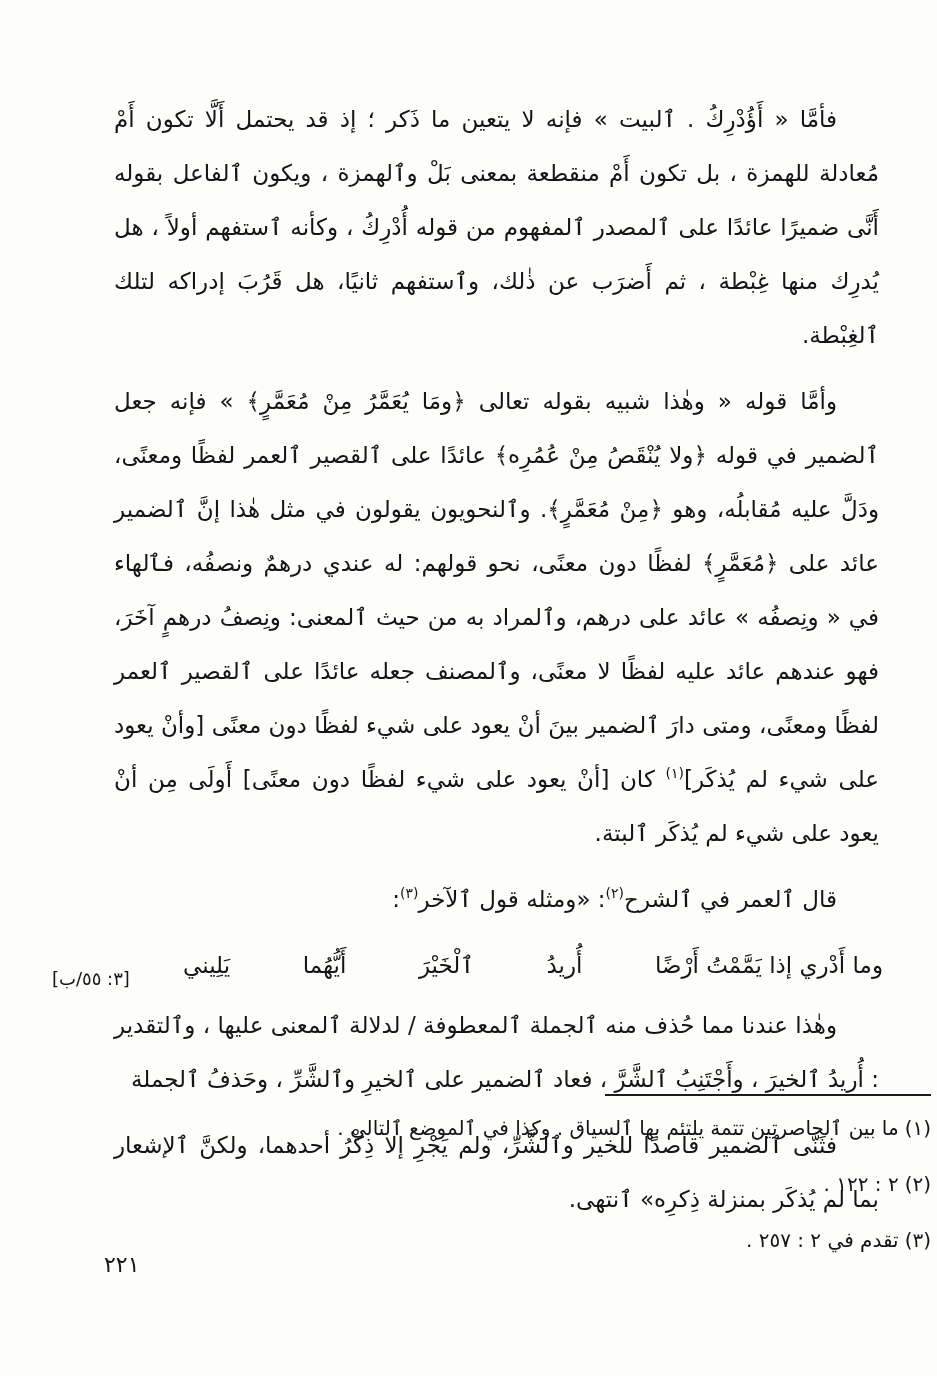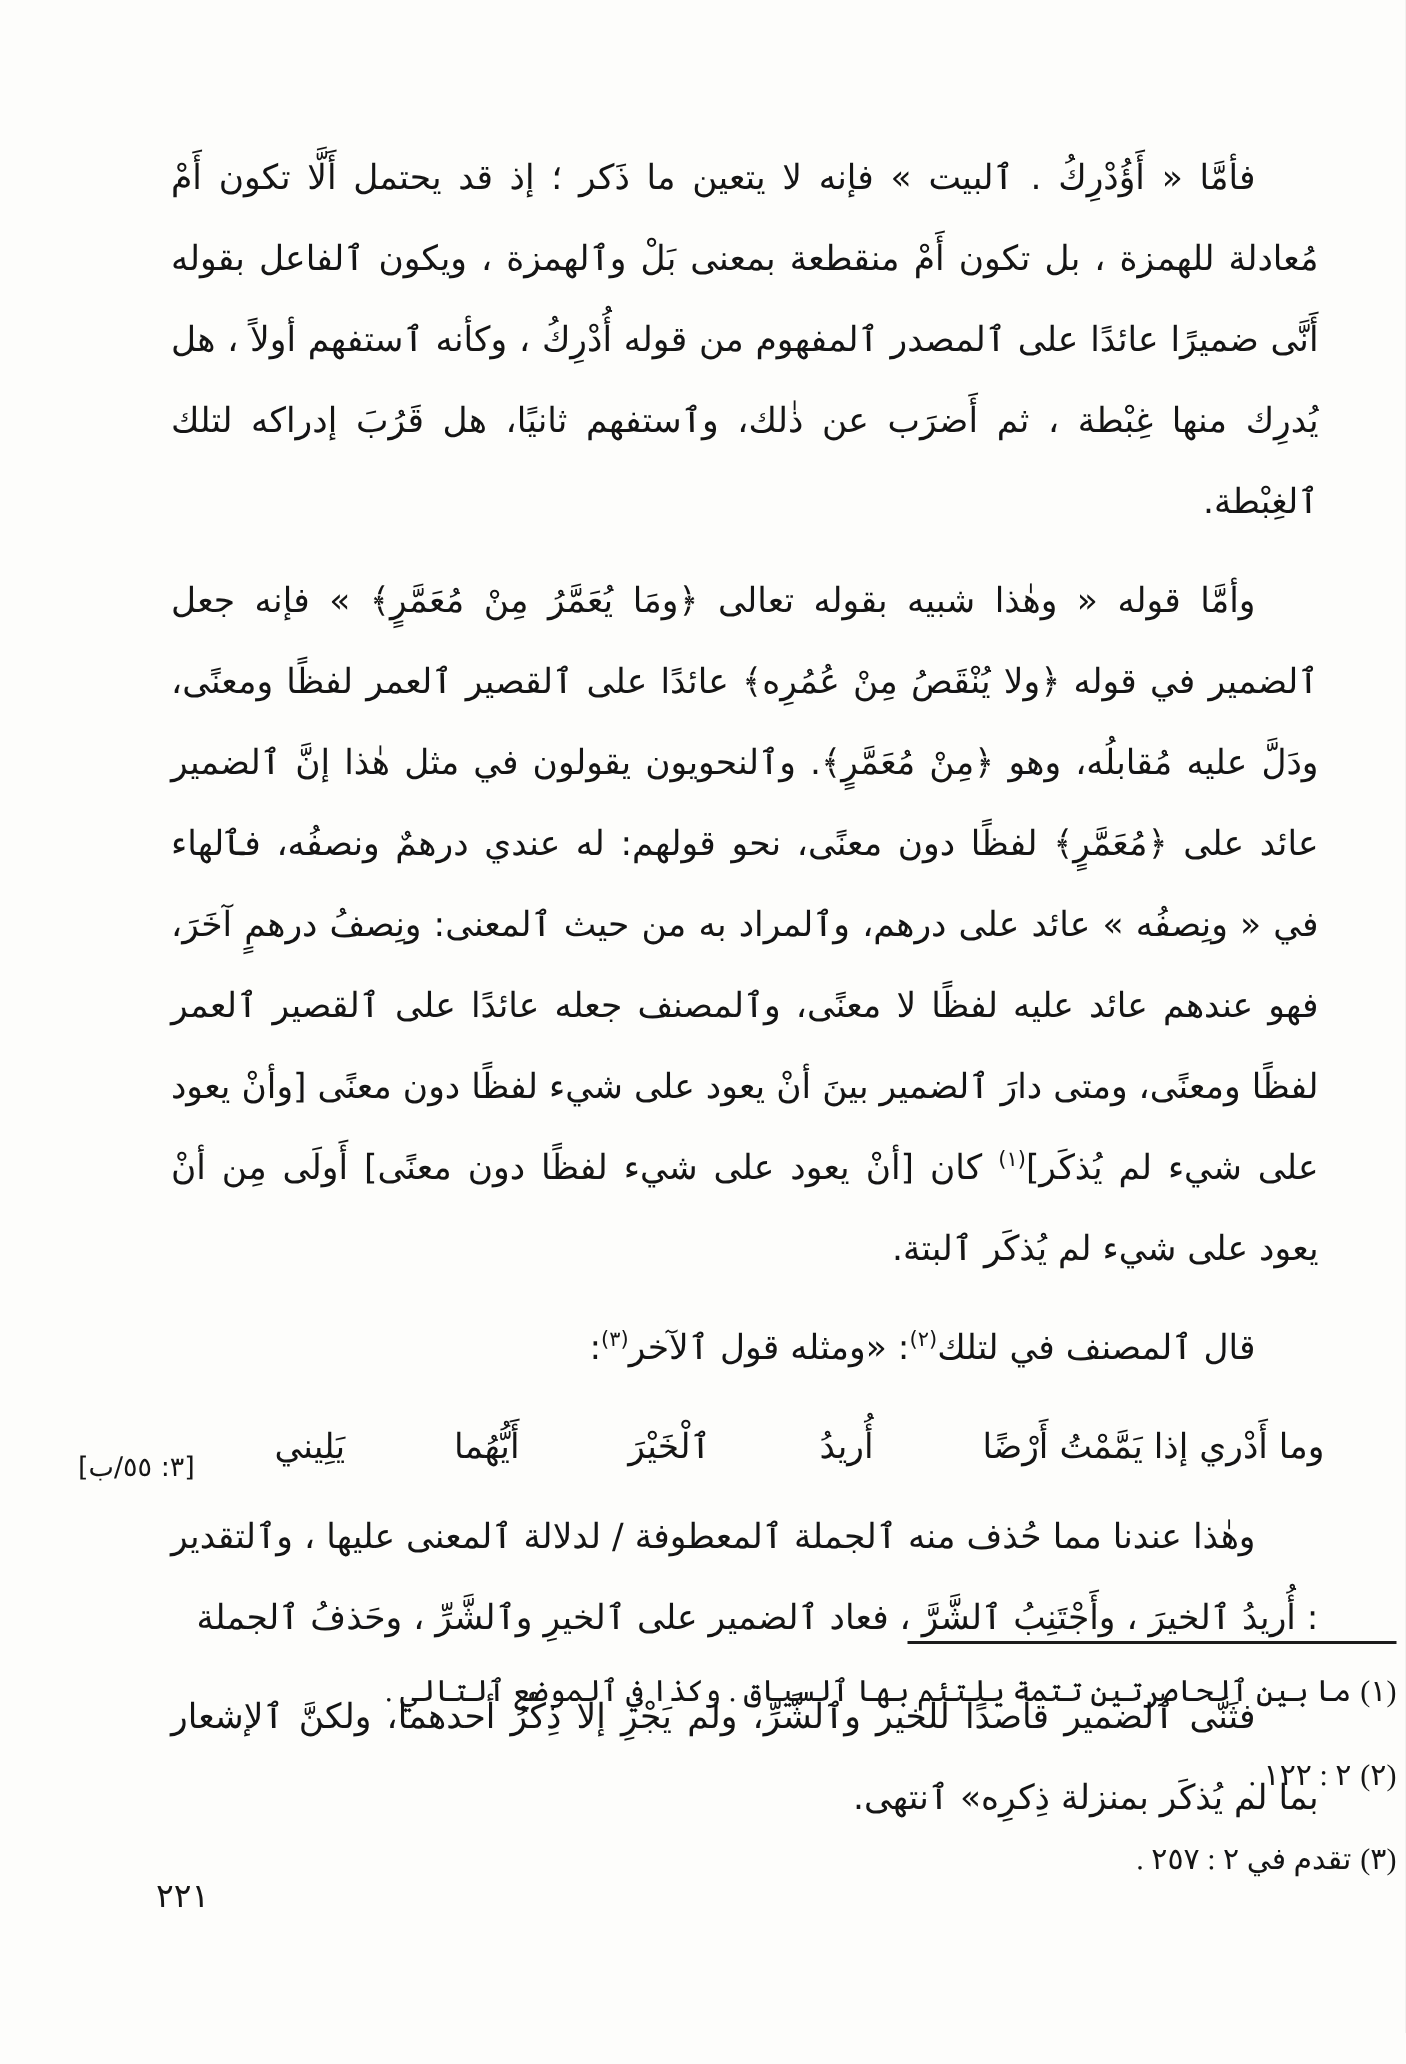--- a/index.html
+++ b/index.html
@@ -57,21 +57,21 @@
     text-align:right;
   }
   .fn-divider {
     width:326px;
     height:0;
     border-top:2px solid #1c1c1c;
     margin:0 0 4px auto;  
     margin-right:0;
     margin-left:auto;
   }
-  .footnote { white-space:nowrap;font-family:Liberation Serif, serif; }
+  .footnote { white-space:nowrap; }
   .footnote .fn-marker { margin-left:6px; }
   .page-number {
     position:absolute;
     top:1252px;
     left:104px; right:0;
     text-align:left;
     font-size:22px;
     letter-spacing:4px;
   }
 </style>
@@ -80,21 +80,21 @@
 
 <div class="page">
 
   <div class="margin-note">[٣: ٥٥/ب]</div>
 
   <main class="text-block">
     <p class="para indent">فأمَّا « أَؤُدْرِكُ . ٱلبيت » فإنه لا يتعين ما ذَكر ؛ إذ قد يحتمل أَلَّا تكون أَمْ مُعادلة للهمزة ، بل تكون أَمْ منقطعة بمعنى بَلْ وٱلهمزة ، ويكون ٱلفاعل بقوله أَنَّى ضميرًا عائدًا على ٱلمصدر ٱلمفهوم من قوله أُدْرِكُ ، وكأنه ٱستفهم أولاً ، هل يُدرِك منها غِبْطة ، ثم أَضرَب عن ذٰلك، وٱستفهم ثانيًا، هل قَرُبَ إدراكه لتلك ٱلغِبْطة.</p>
 
     <p class="para indent"><span>وأمَّا قوله « وهٰذا شبيه بقوله تعالى ﴿ومَا يُعَمَّرُ مِنْ مُعَمَّرٍ﴾ » فإنه جعل ٱلضمير في قوله ﴿ولا يُنْقَصُ مِنْ عُمُرِه﴾ عائدًا على ٱلقصير ٱلعمر لفظًا ومعنًى، ودَلَّ عليه مُقابلُه، وهو ﴿مِنْ مُعَمَّرٍ﴾. وٱلنحويون يقولون في مثل هٰذا إنَّ ٱلضمير عائد على ﴿مُعَمَّرٍ﴾ لفظًا دون معنًى، نحو قولهم: له عندي درهمٌ ونصفُه، فٱلهاء في « ونِصفُه » عائد على درهم، وٱلمراد به من حيث ٱلمعنى: ونِصفُ درهمٍ آخَرَ، فهو عندهم عائد عليه لفظًا لا معنًى، وٱلمصنف جعله عائدًا على ٱلقصير ٱلعمر لفظًا ومعنًى، ومتى دارَ ٱلضمير بينَ أنْ يعود على شيء لفظًا دون معنًى [وأنْ يعود على شيء لم يُذكَر]</span><span class="fnref">(١)</span><span> كان [أنْ يعود على شيء لفظًا دون معنًى] أَولَى مِن أنْ يعود على شيء لم يُذكَر ٱلبتة.</span></p>
 
-    <p class="para indent"><span>قال ٱلمصنف في لتلك</span><span class="fnref">(٢)</span><span>: «ومثله قول ٱلآخر</span><span class="fnref">(٣)</span><span>:</span></p>
+    <p class="para indent"><span>قال ٱلعمر في ٱلشرح</span><span class="fnref">(٢)</span><span>: «ومثله قول ٱلآخر</span><span class="fnref">(٣)</span><span>:</span></p>
 
     <div class="verse">
       <span>وما أَدْري إذا يَمَّمْتُ أَرْضًا</span>
       <span>أُريدُ</span>
       <span>ٱلْخَيْرَ</span>
       <span>أَيُّهُما</span>
       <span>يَلِيني</span>
     </div>
 
     <p class="para indent" style="margin-top:6px;">وهٰذا عندنا مما حُذف منه ٱلجملة ٱلمعطوفة / لدلالة ٱلمعنى عليها ، وٱلتقدير : أُريدُ ٱلخيرَ ، وأَجْتَنِبُ ٱلشَّرَّ ، فعاد ٱلضمير على ٱلخيرِ وٱلشَّرِّ ، وحَذفُ ٱلجملة</p>

